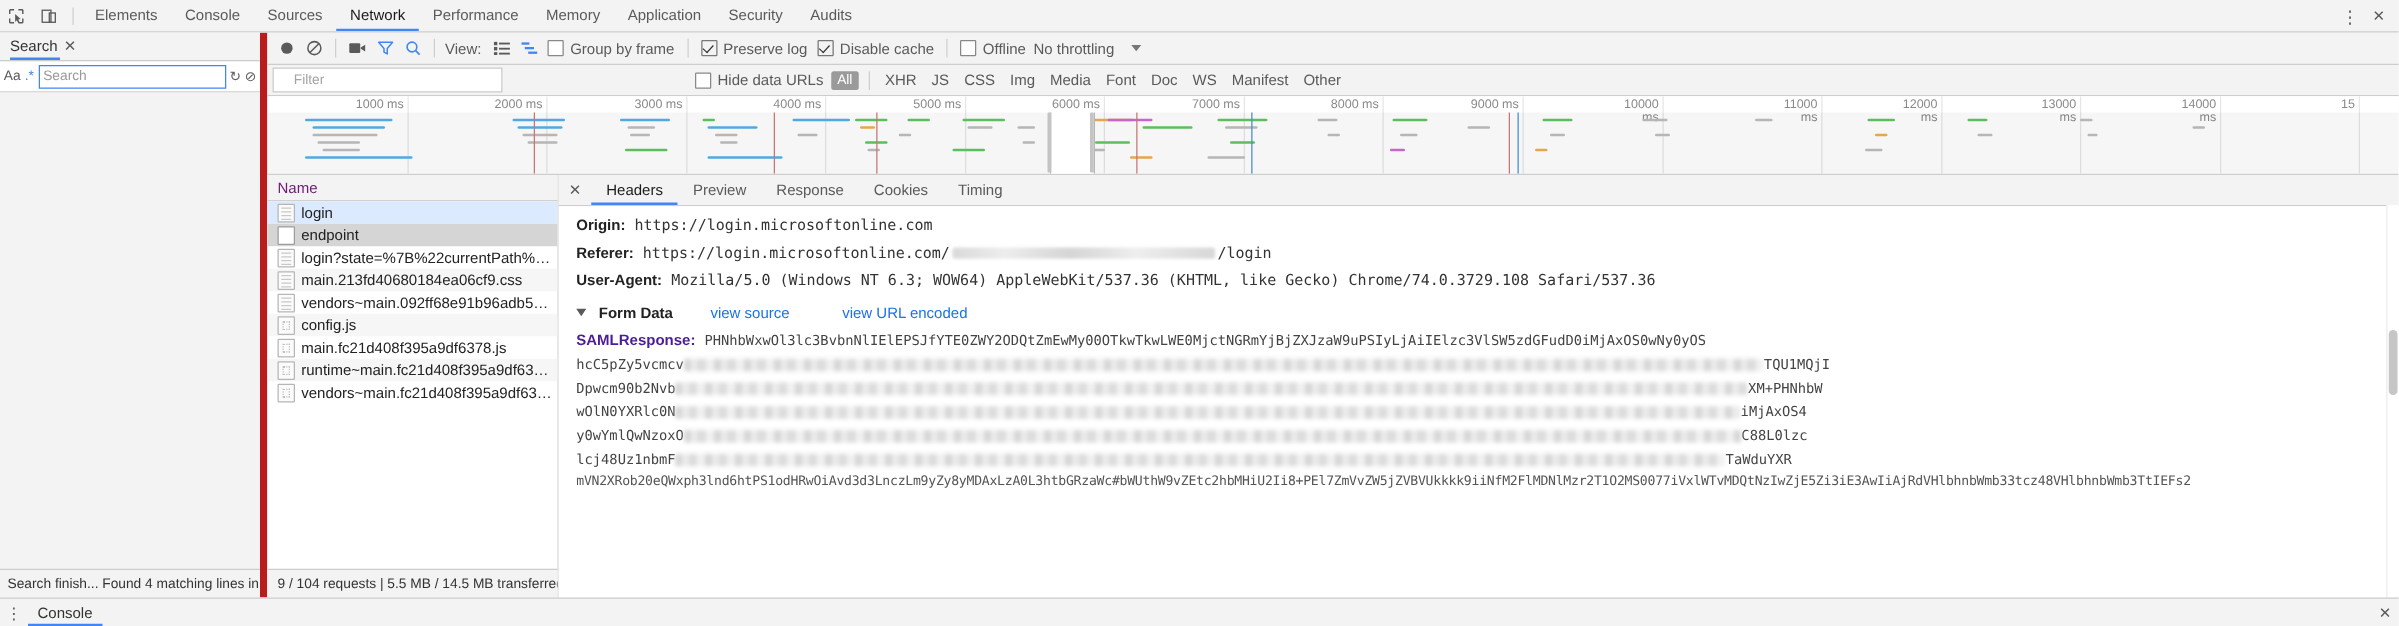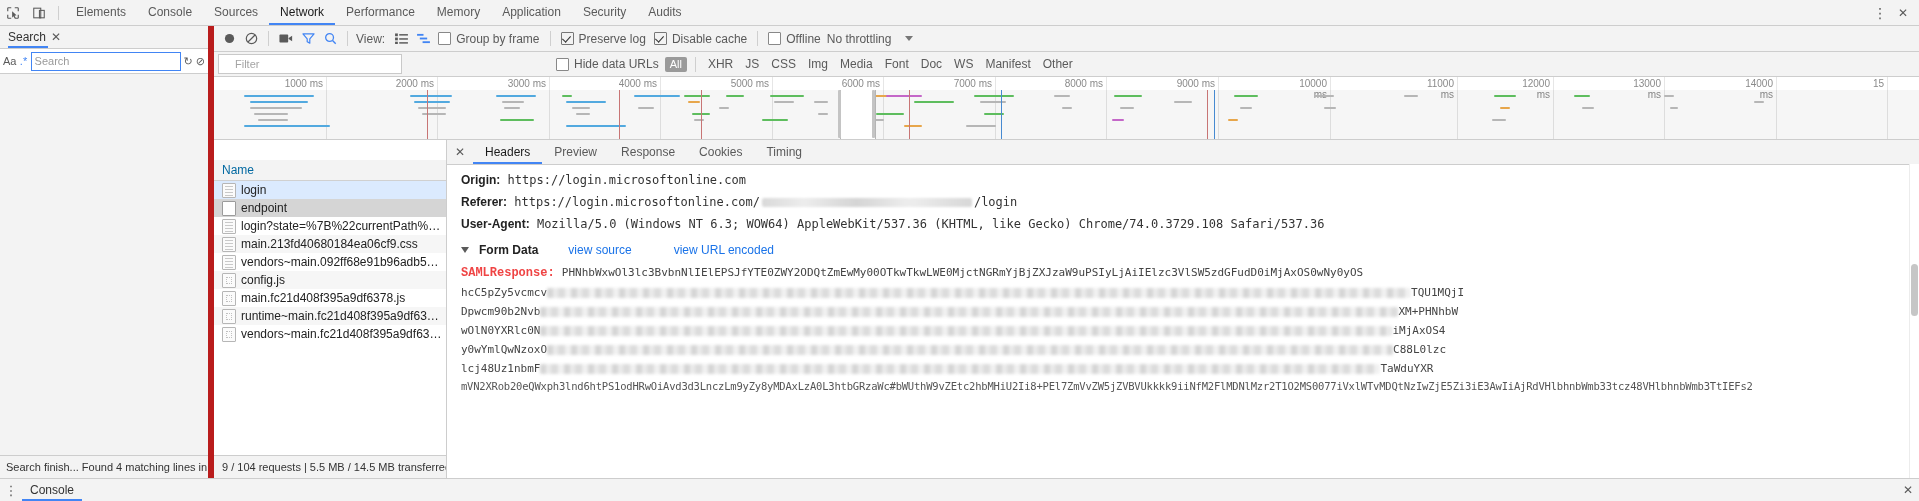--- a/index.html
+++ b/index.html
@@ -68,21 +68,21 @@
   .ov-tick span{position:absolute;left:-46px;top:1px;width:42px;text-align:right;font-size:10px;color:#8a8a8a;}
   .ov-band{position:absolute;height:2px;border-radius:1px;}
   .ov-vline{position:absolute;top:13px;bottom:0;width:1px;}
   .ov-window{position:absolute;top:13px;bottom:0;background:#fff;border-left:1px solid #b5b5b5;border-right:1px solid #b5b5b5;}
   .ov-dim{position:absolute;top:13px;bottom:0;background:rgba(0,0,0,0.035);}
   .ov-handle{position:absolute;top:13px;width:3px;height:48px;background:#c4c4c4;border-radius:1px;}
 
   
   .net-main{flex:1 1 auto;display:flex;min-height:0;}
   .req-list{width:232px;flex:0 0 232px;border-right:1px solid #cdcdcd;background:#fff;display:flex;flex-direction:column;min-height:0;}
-  .req-head{height:20px;flex:0 0 20px;border-bottom:1px solid #d0d0d0;background:#f3f3f3;display:flex;align-items:center;padding:0 8px;font-size:12px;color:#0369a1;margin-top:20px;}
+  .req-head{height:20px;flex:0 0 20px;border-bottom:1px solid #d0d0d0;background:#f3f3f3;display:flex;align-items:center;padding:0 8px;font-size:12px;color:#701a75;}
   .req-rows{flex:1 1 auto;overflow:hidden;}
   .req-row{height:18px;display:flex;align-items:center;padding:0 4px 0 8px;font-size:12px;color:#222;white-space:nowrap;overflow:hidden;}
   .req-row.odd{background:#f6f6f6;}
   .req-row.selected{background:#dbeafe;}
   .req-row.hover{background:#d5d5d5;}
   .rq-ico{width:12px;height:13px;flex:0 0 12px;margin-right:5px;border:1px solid #b6b6b6;background:#fbfbfb;position:relative;border-radius:1px;}
   .rq-ico.doc:before{content:"";position:absolute;left:2px;top:2px;right:2px;height:1px;background:#c9c9c9;box-shadow:0 3px 0 #c9c9c9,0 6px 0 #c9c9c9,0 9px 0 #c9c9c9;}
   .rq-ico.blank{background:#fff;border-color:#9c9c9c;}
   .rq-ico.script:before{content:"";position:absolute;left:3px;top:3px;right:3px;bottom:3px;border:1px dotted #c0c0c0;}
   .rq-name{overflow:hidden;text-overflow:ellipsis;}
@@ -97,21 +97,21 @@
   .hdr-line{font-size:12px;line-height:22px;white-space:nowrap;color:#333;font-family:"DejaVu Sans Mono", monospace;}
   .hdr-line .k{font-family:"Liberation Sans",sans-serif;font-weight:bold;color:#222;}
   .hdr-line .v{font-family:"DejaVu Sans Mono", monospace;color:#333;}
   .redact{display:inline-block;height:9px;border-radius:2px;vertical-align:middle;
     background:linear-gradient(90deg,#d8d8d8,#ececec 20%,#d3d3d3 45%,#ededed 70%,#d6d6d6);
     filter:blur(1.1px);opacity:.95;margin:0 2px;}
   .section-head{display:flex;align-items:center;gap:8px;font-size:12px;line-height:22px;margin-top:4px;}
   .tri{width:0;height:0;border-left:4.5px solid transparent;border-right:4.5px solid transparent;border-top:6px solid #5a5a5a;margin-right:2px;}
   .section-title{font-weight:bold;color:#222;}
   .link{color:#1a73e8;font-size:12px;}
-  .form-key{font-weight:bold;color:#ef4444;font-family:Liberation Mono, monospace;}
+  .form-key{font-weight:bold;color:#4c1d95;font-family:Liberation Sans, sans-serif;}
   .saml-row{font-size:12px;line-height:19px;white-space:nowrap;overflow:hidden;font-family:"DejaVu Sans Mono",monospace;color:#333;}
   .saml-blur{display:inline-block;height:10px;vertical-align:middle;border-radius:2px;
     background:repeating-linear-gradient(90deg,#cfcfcf 0 6px,#e8e8e8 6px 11px,#d6d6d6 11px 18px,#efefef 18px 24px);
     filter:blur(1.6px);opacity:.85;}
   .tail{font-family:"DejaVu Sans Mono",monospace;font-size:11px;color:#444;}
   .lastline{font-family:"DejaVu Sans Mono",monospace;font-size:10.5px;color:#555;white-space:nowrap;overflow:hidden;letter-spacing:-0.2px;}
 
   .scroll-track{position:absolute;right:0;top:24px;bottom:0;width:9px;background:#fff;border-left:1px solid #ececec;}
   .scroll-thumb{position:absolute;right:1px;width:7px;background:#c6c6c6;border-radius:4px;}
 

